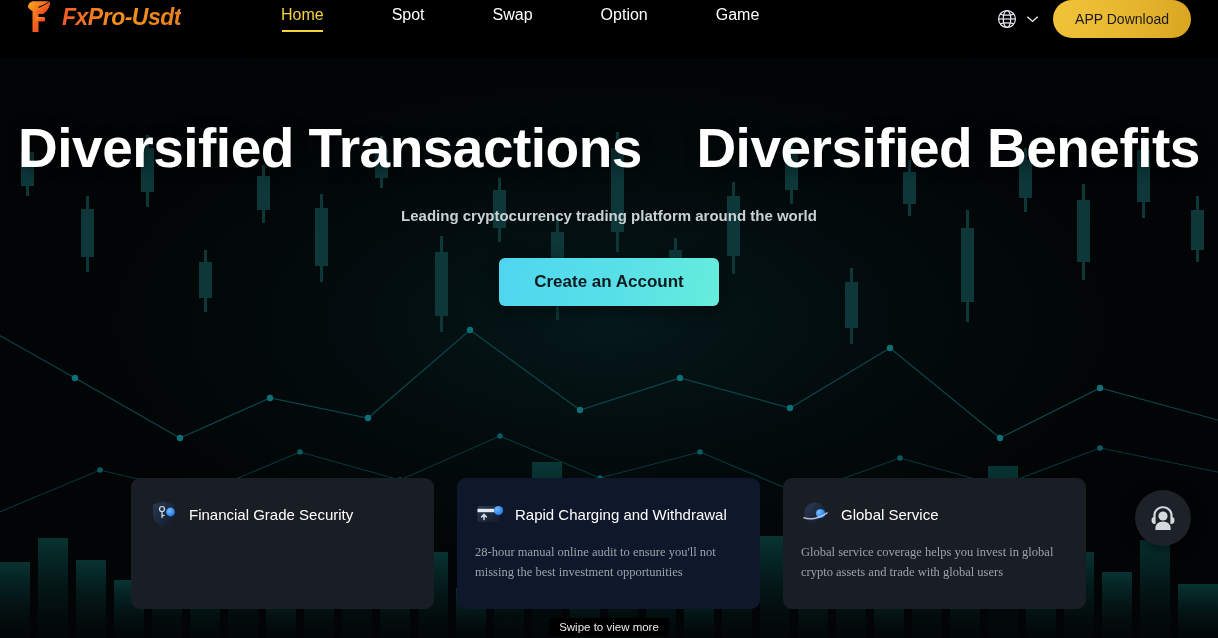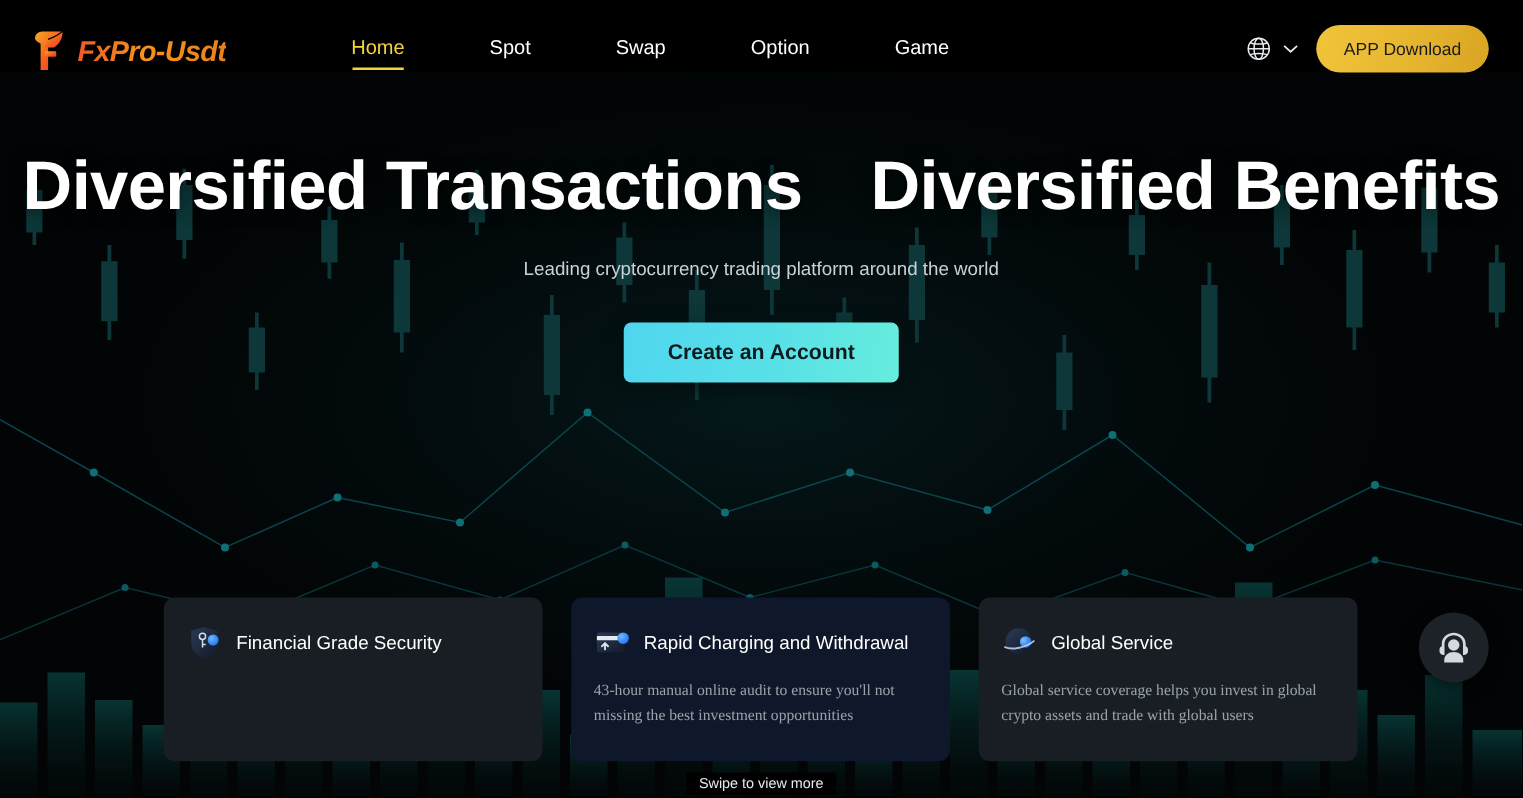--- a/index.html
+++ b/index.html
@@ -11,21 +11,21 @@
   }
   .page { position:relative; width:1218px; height:638px; background:#020405; overflow:hidden; }
 
   
   .bg-art { position:absolute; inset:0; pointer-events:none; }
   .bg-art svg { display:block; width:1218px; height:638px; }
 
   
   .header {
     position:absolute; top:0; left:0; width:1218px; height:58px;
-    display:flex; align-items:flex-end; z-index:30;
+    display:flex; align-items:flex-start; z-index:30;
     background:#000000;
   }
   .logo-wrap { display:flex; align-items:center; margin-left:24px; gap:8px; }
   .logo-mark { width:30px; height:34px; flex:none; }
   .logo-text {
     font-size:23px; font-weight:bold; font-style:italic;
     letter-spacing:-0.5px;
     background:linear-gradient(90deg,#f05a28 0%,#f7931a 45%,#e8811c 100%);
     -webkit-background-clip:text; background-clip:text;
     -webkit-text-fill-color:transparent; color:#f7931a;
@@ -53,21 +53,21 @@
   }
 
   
   .hero { position:absolute; top:0; left:0; width:1218px; z-index:10; text-align:center; }
   .hero-title {
     margin-top:120px; color:#ffffff;
     font-size:55px; font-weight:bold; letter-spacing:-0.5px;
     line-height:1.05; white-space:pre; text-shadow:0 2px 14px rgba(0,0,0,.55);
   }
   .hero-sub {
-    margin-top:29px; color:#c9d1d6; font-size:15px; font-weight:400;
+    margin-top:29px; color:#c9d1d6; font-size:15px; font-weight:700;
   }
   .cta-wrap { margin-top:34px; display:flex; justify-content:center; }
   .cta-btn {
     width:220px; height:48px; border:none; border-radius:6px; cursor:pointer;
     background:linear-gradient(100deg,#4fd6ef 0%,#58e0e8 55%,#66eddc 100%);
     color:#0d1b1e; font-size:17px; font-weight:bold;
     box-shadow:0 4px 18px rgba(0,0,0,.45);
   }
 
   
@@ -330,21 +330,21 @@
                 <stop offset="100%" stop-color="#2277ee"></stop>
             </radialGradient>
           </defs>
           <rect x="2.5" y="7" width="22" height="16" rx="2.2" fill="url(#wg)"></rect>
           <rect x="2.5" y="9.8" width="22" height="3.4" fill="#e3eaf2"></rect>
           <path d="M9 20.5 L9 15.5 M9 15.5 L6.6 18 M9 15.5 L11.4 18" stroke="#dbe4ee" stroke-width="1.5" fill="none" stroke-linecap="round"></path>
           <circle cx="23.5" cy="11.5" r="4.6" fill="url(#bdot2)"></circle>
         </svg>
         <span class="card-title">Rapid Charging and Withdrawal</span>
       </div>
-      <p class="card-body">43-hour manual online audit to ensure you'll not missing the best investment opportunities</p>
+      <p class="card-body">28-hour manual online audit to ensure you'll not missing the best investment opportunities</p>
     </div>
 
     <div class="card">
       <div class="card-head">
         <svg class="card-ic" viewBox="0 0 30 30" xmlns="http://www.w3.org/2000/svg">
           <defs>
             <linearGradient id="pg" x1="0" y1="0" x2="1" y2="1">
               <stop offset="0%" stop-color="#2b3c57"></stop>
                 <stop offset="100%" stop-color="#101728"></stop>
             </linearGradient>

